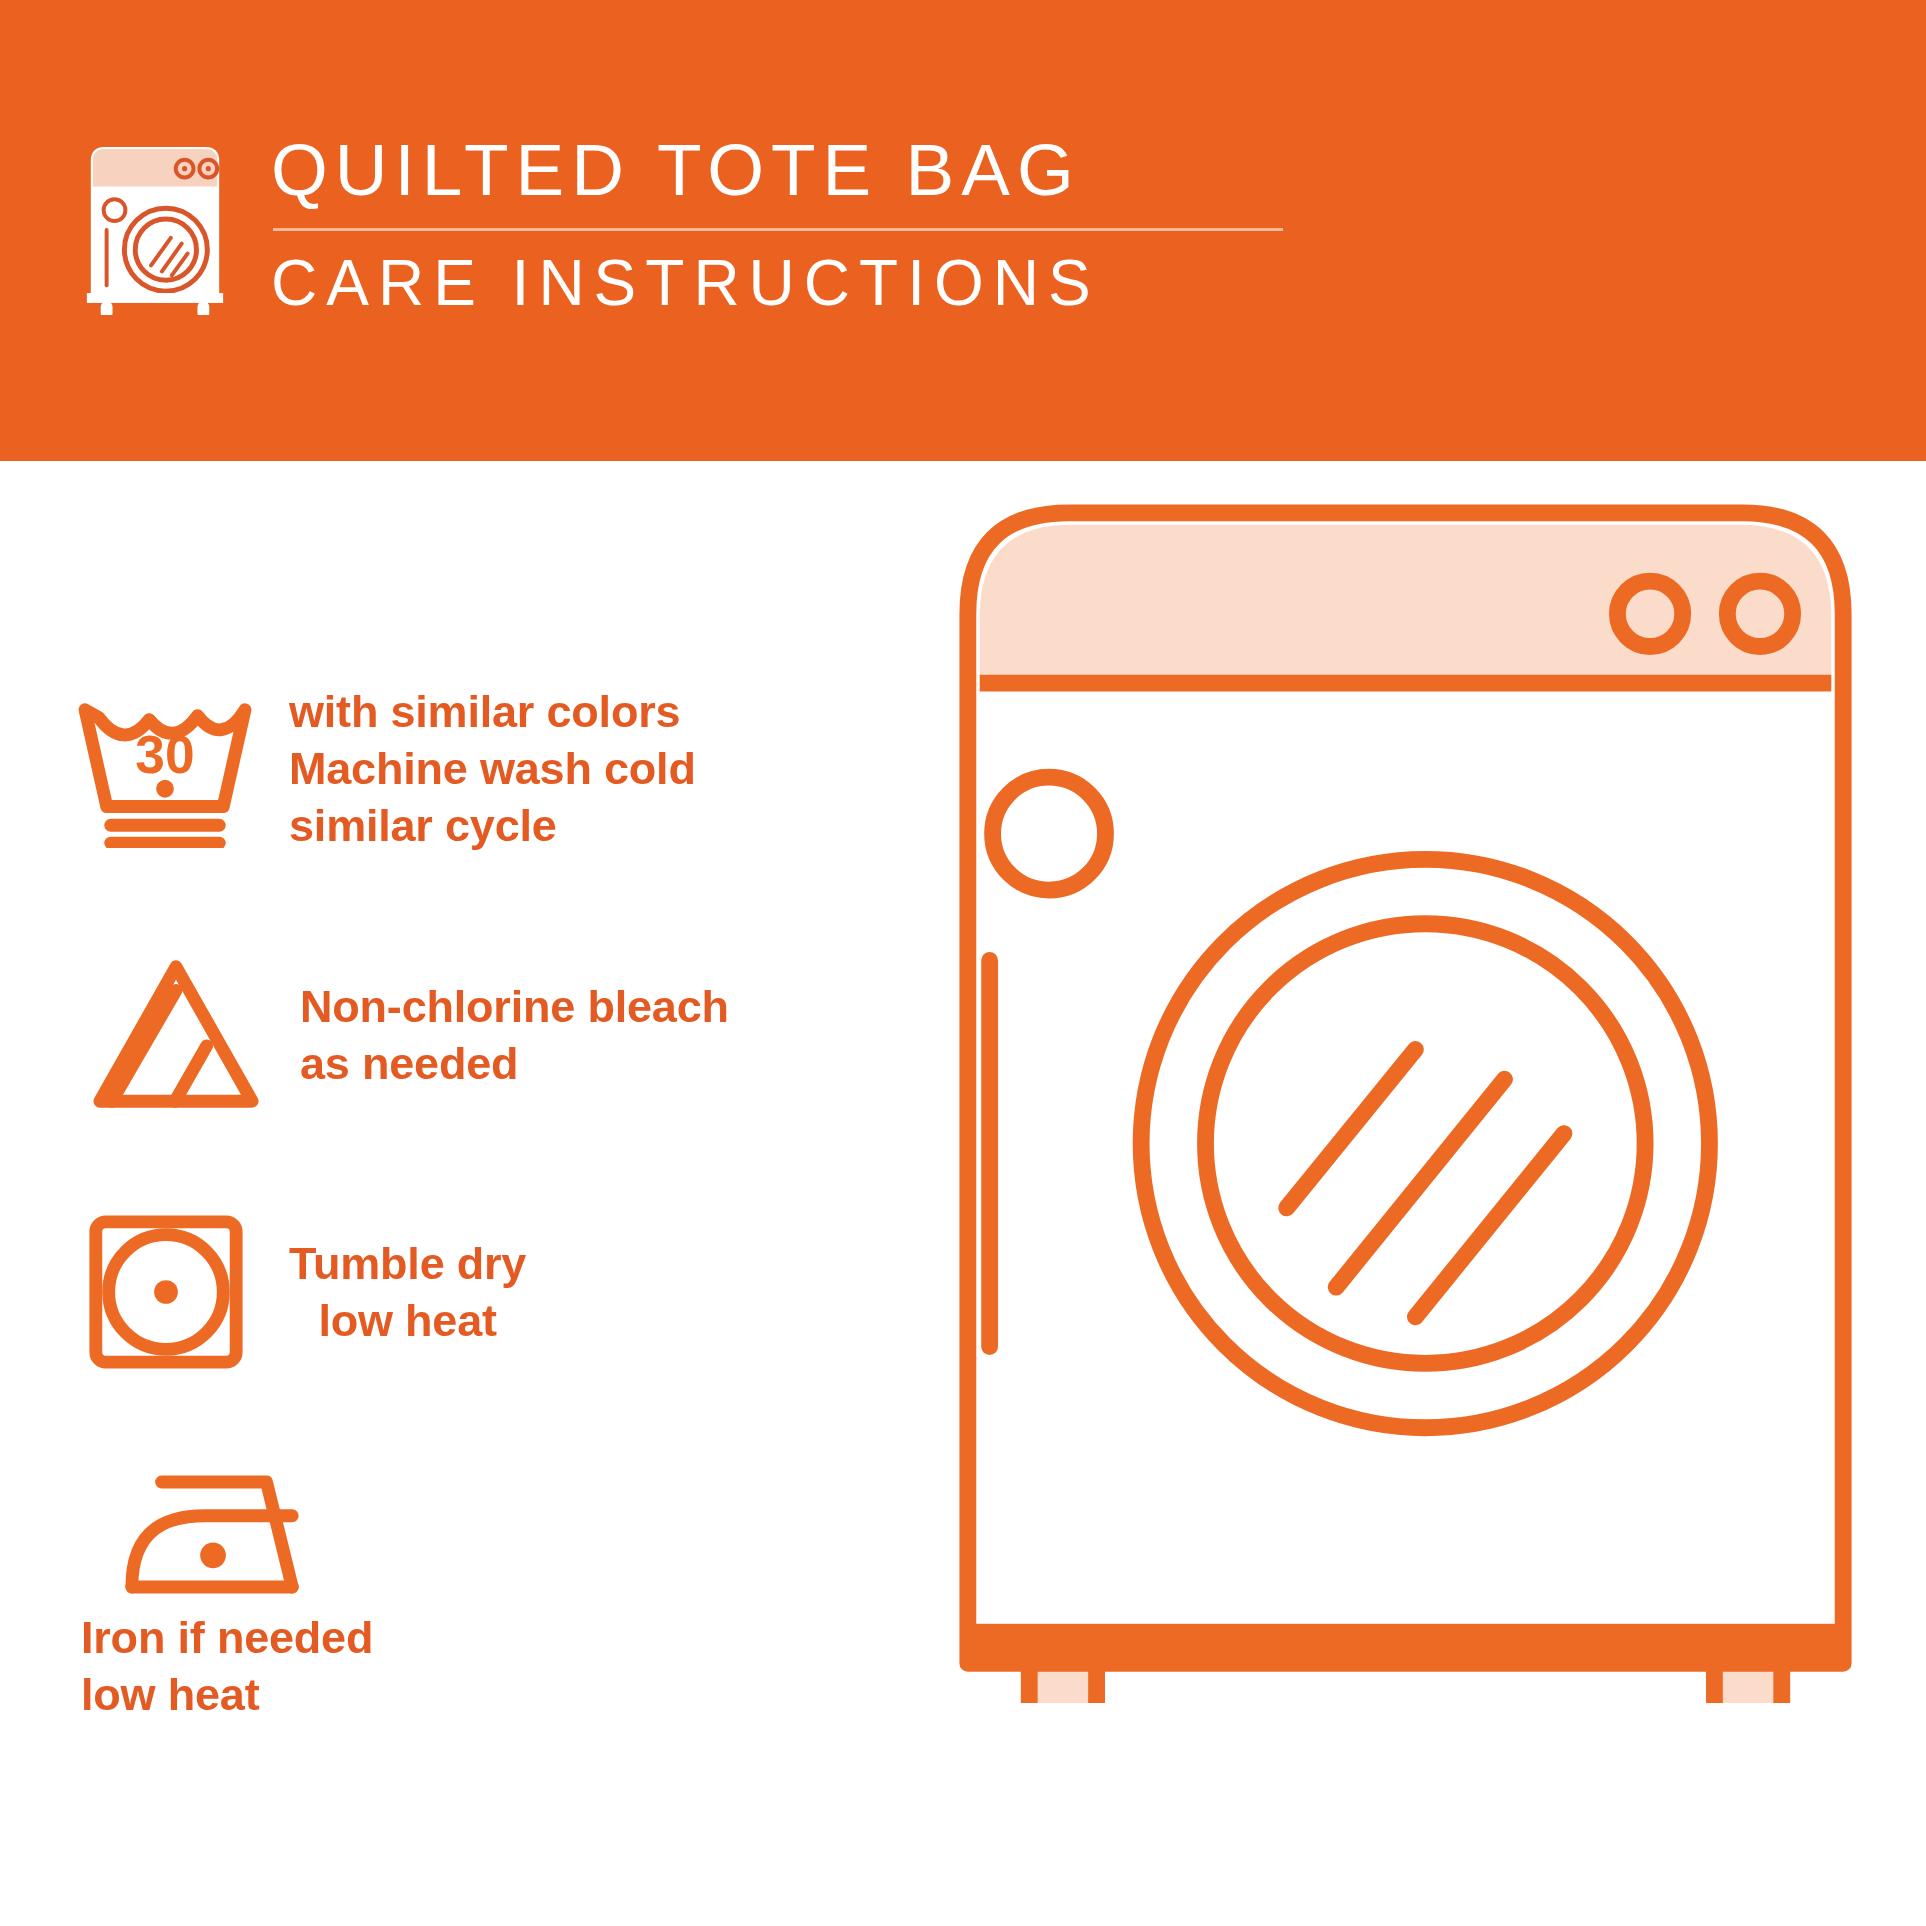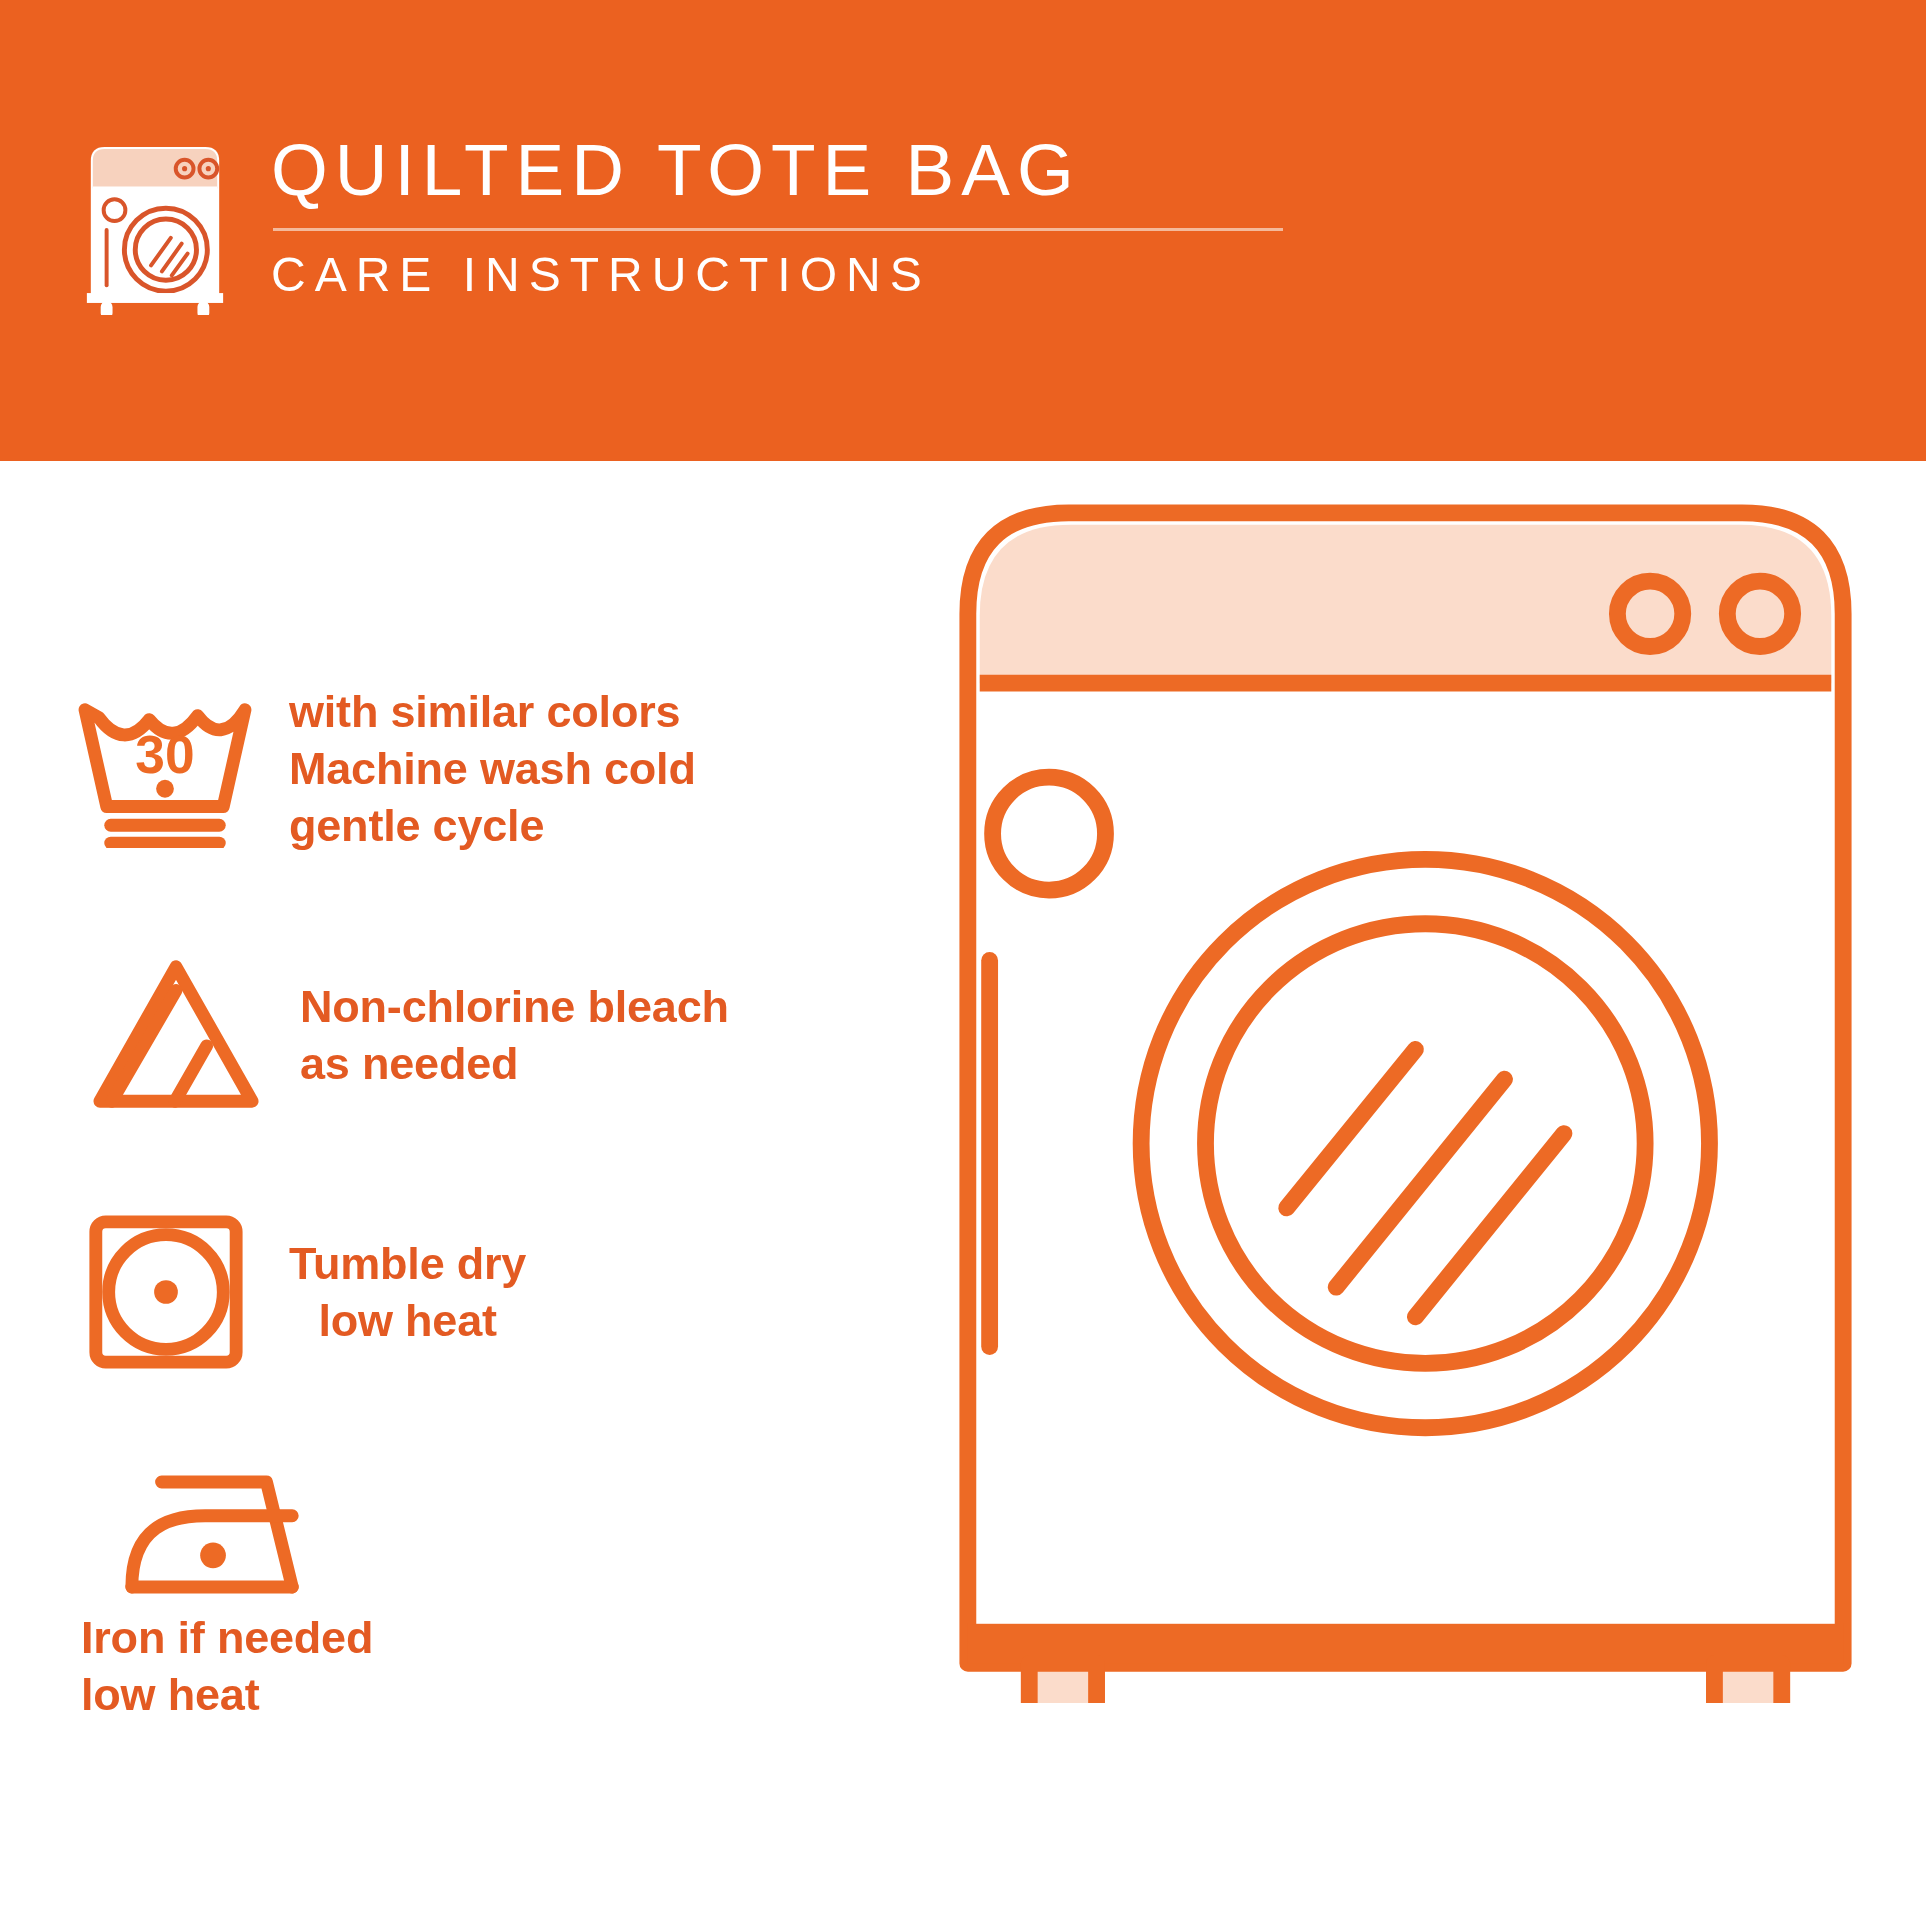--- a/index.html
+++ b/index.html
@@ -30,21 +30,21 @@
     line-height:1.0;
     font-weight:400;
     white-space:nowrap;
   }
   .title-rule{
     width:1010px;height:3px;background:#F6C9B1;opacity:.85;
     margin:22px 0 20px 2px;
   }
   .title-sub{
     color:#FFFFFF;
-    font-size:48px;
+    font-size:64px;
     letter-spacing:9px;
     line-height:1.0;
     font-weight:400;
     white-space:nowrap;
   }
 
   
   .care-list{
     position:absolute;left:0;top:515px;width:891px;
   }
@@ -128,21 +128,21 @@
             <line x1="40" y1="137" x2="150" y2="137"></line>
             <line x1="40" y1="155" x2="150" y2="155"></line>
           </g>
           <text x="95" y="84" text-anchor="middle" font-family="Liberation Sans, sans-serif" font-size="54" font-weight="700" fill="#ED6A25">30</text>
           <circle cx="95" cy="100" r="9" fill="#ED6A25"></circle>
         </svg>
       </div>
       <div class="care-text">
         <div>with similar colors</div>
         <div>Machine wash cold</div>
-        <div>gentle cycle</div>
+        <div>similar cycle</div>
       </div>
     </div>
 
     <div class="care-row" id="row-bleach">
       <div class="sym">
         <svg width="188" height="168" viewBox="0 0 190 170">
           <g fill="none" stroke="#ED6A25" stroke-width="13" stroke-linecap="round" stroke-linejoin="round">
             <path d="M95 16 L172 152 L18 152 Z"></path>
             <line x1="95" y1="40" x2="30" y2="152"></line>
             <line x1="126" y1="96" x2="94" y2="152"></line>

